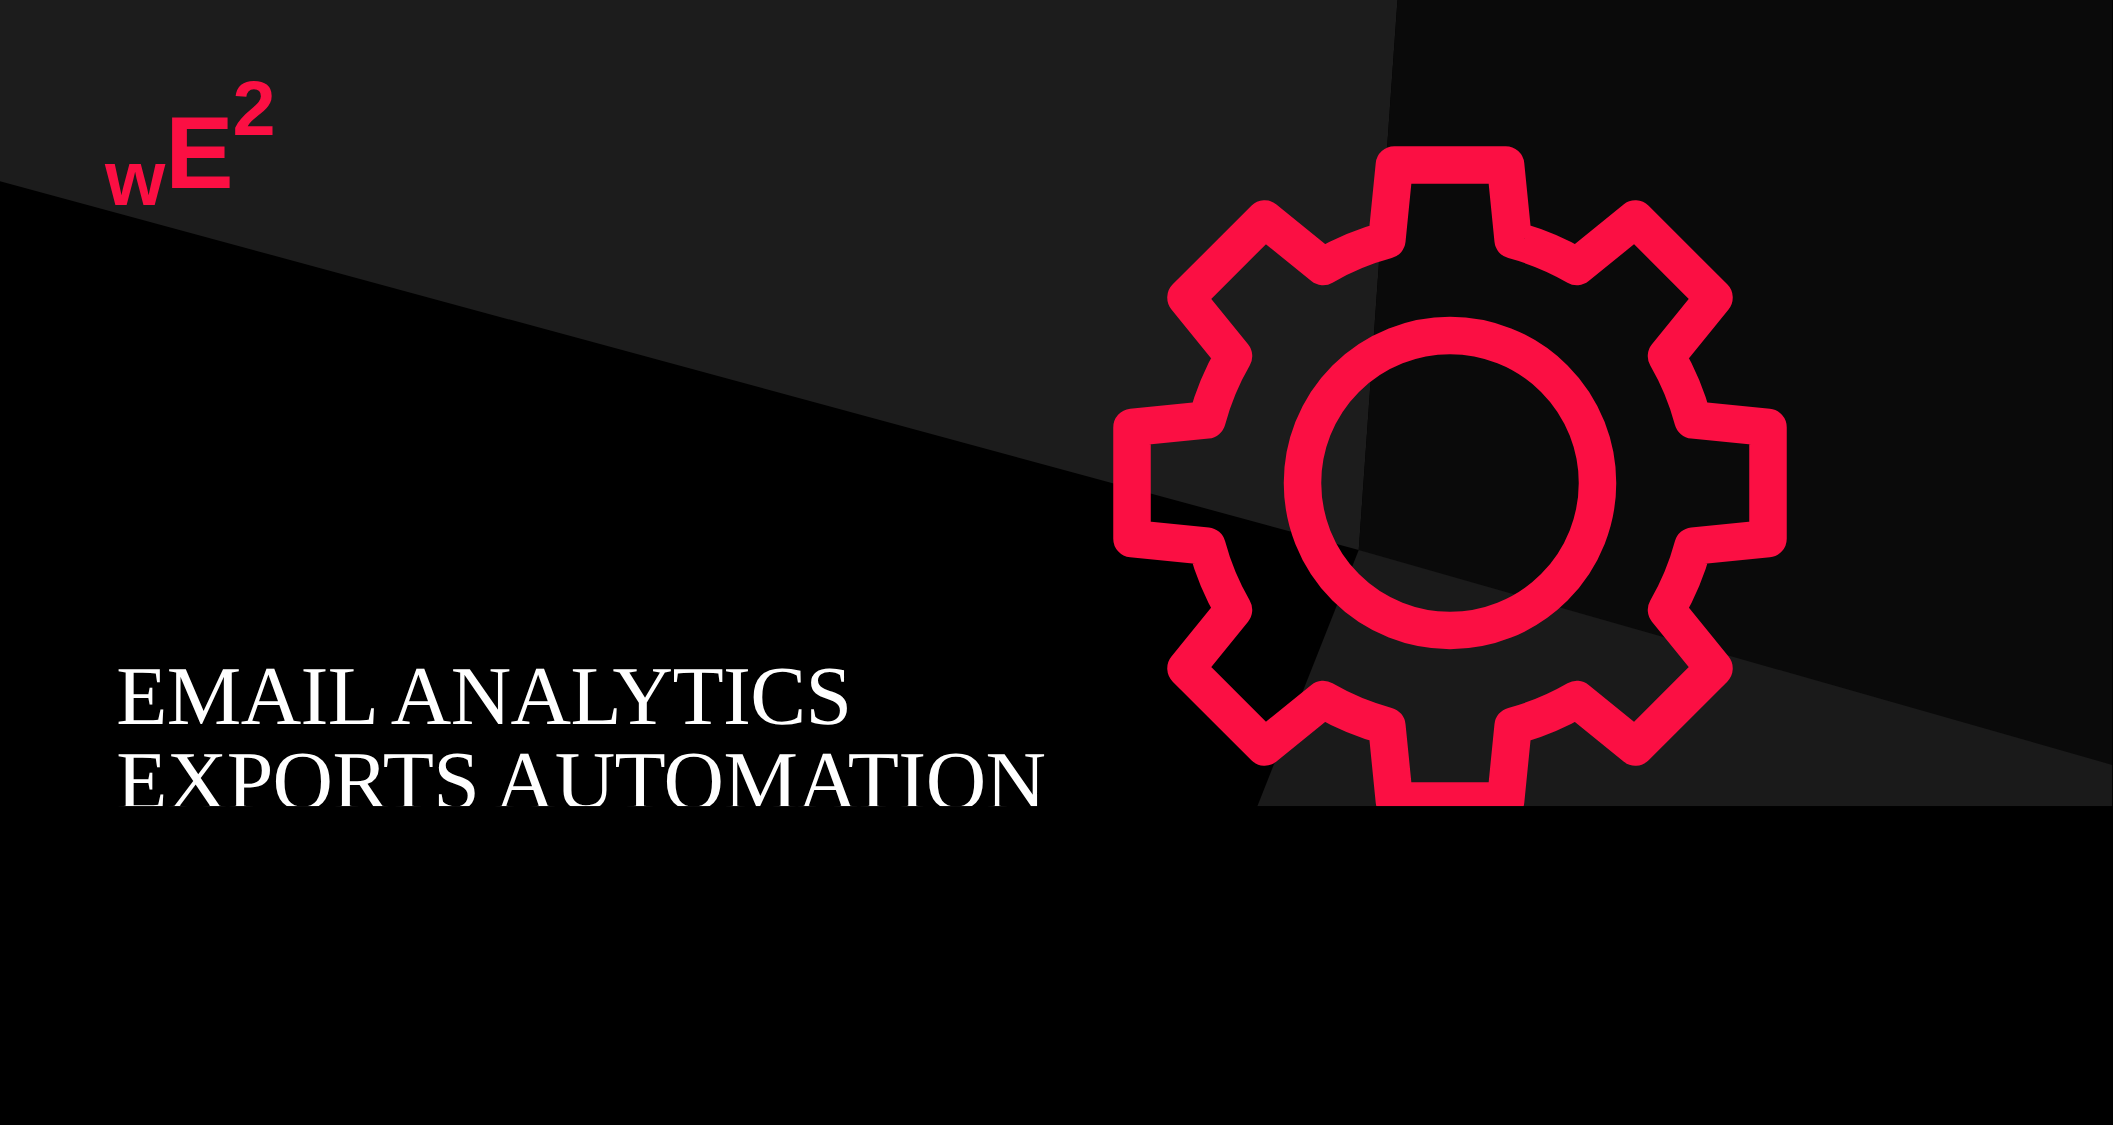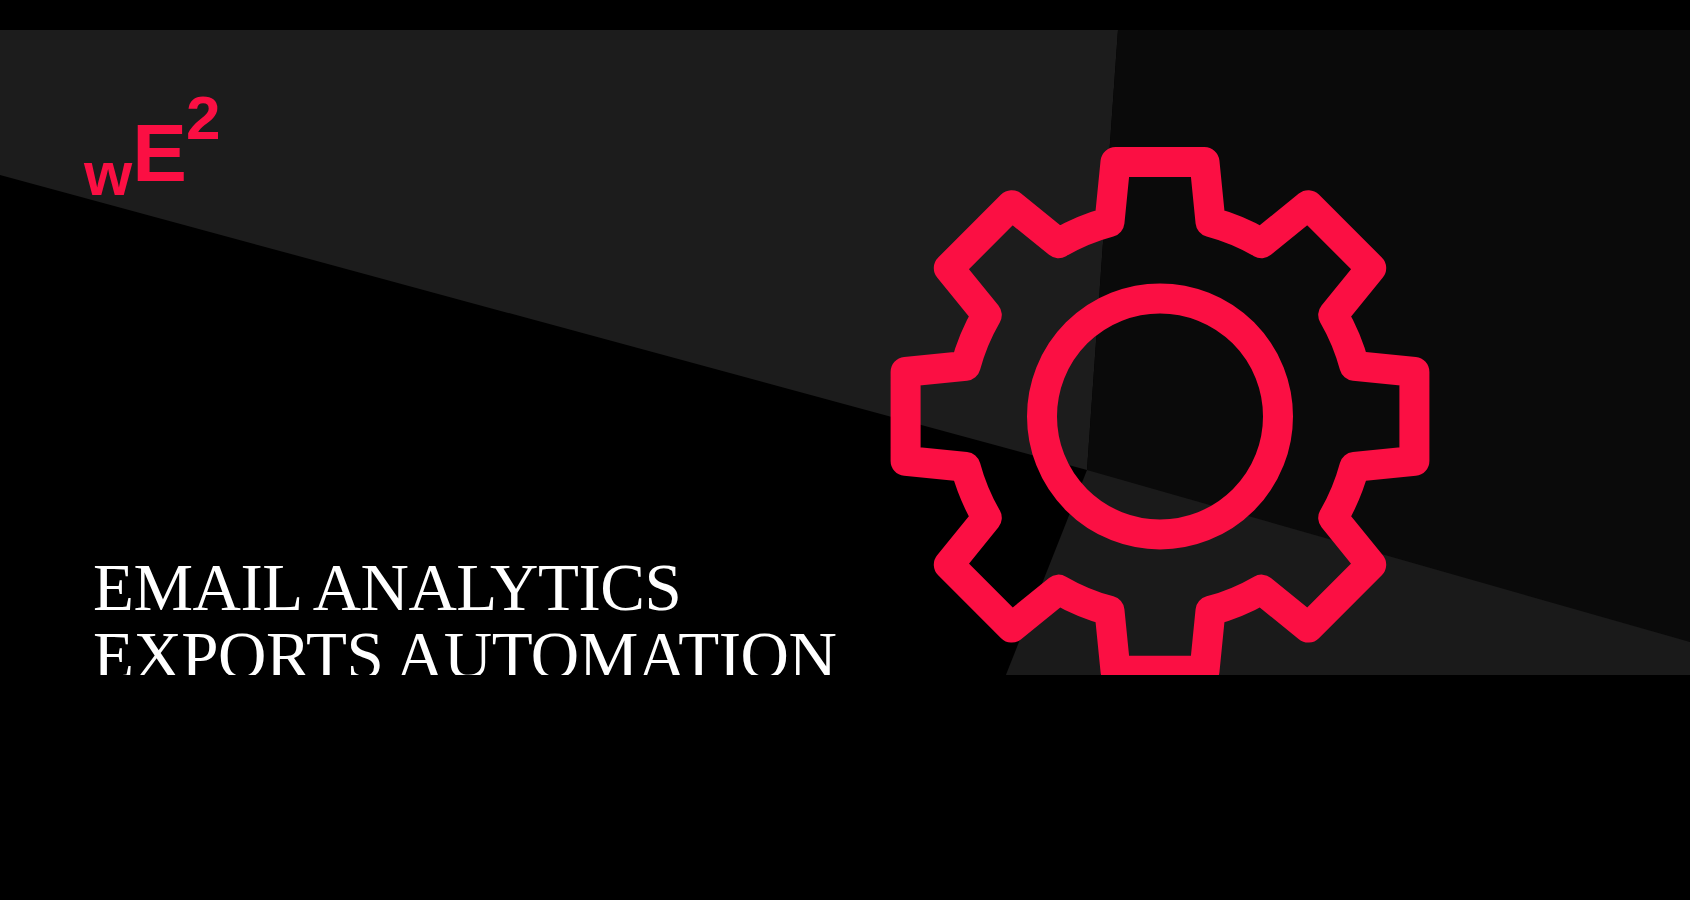--- a/index.html
+++ b/index.html
@@ -9,21 +9,20 @@
   }
   body {
     font-family: "Liberation Sans", sans-serif;
   }
   #stage {
     position: relative;
     width: 1690px;
     height: 645px;
     overflow: hidden;
     background: #000000;
-    margin-top: 30px;
   }
   #bg-layer {
     position: absolute;
     inset: 0;
     width: 1690px;
     height: 900px;
   }
   #brand-logo {
     position: absolute;
     left: 84px;

